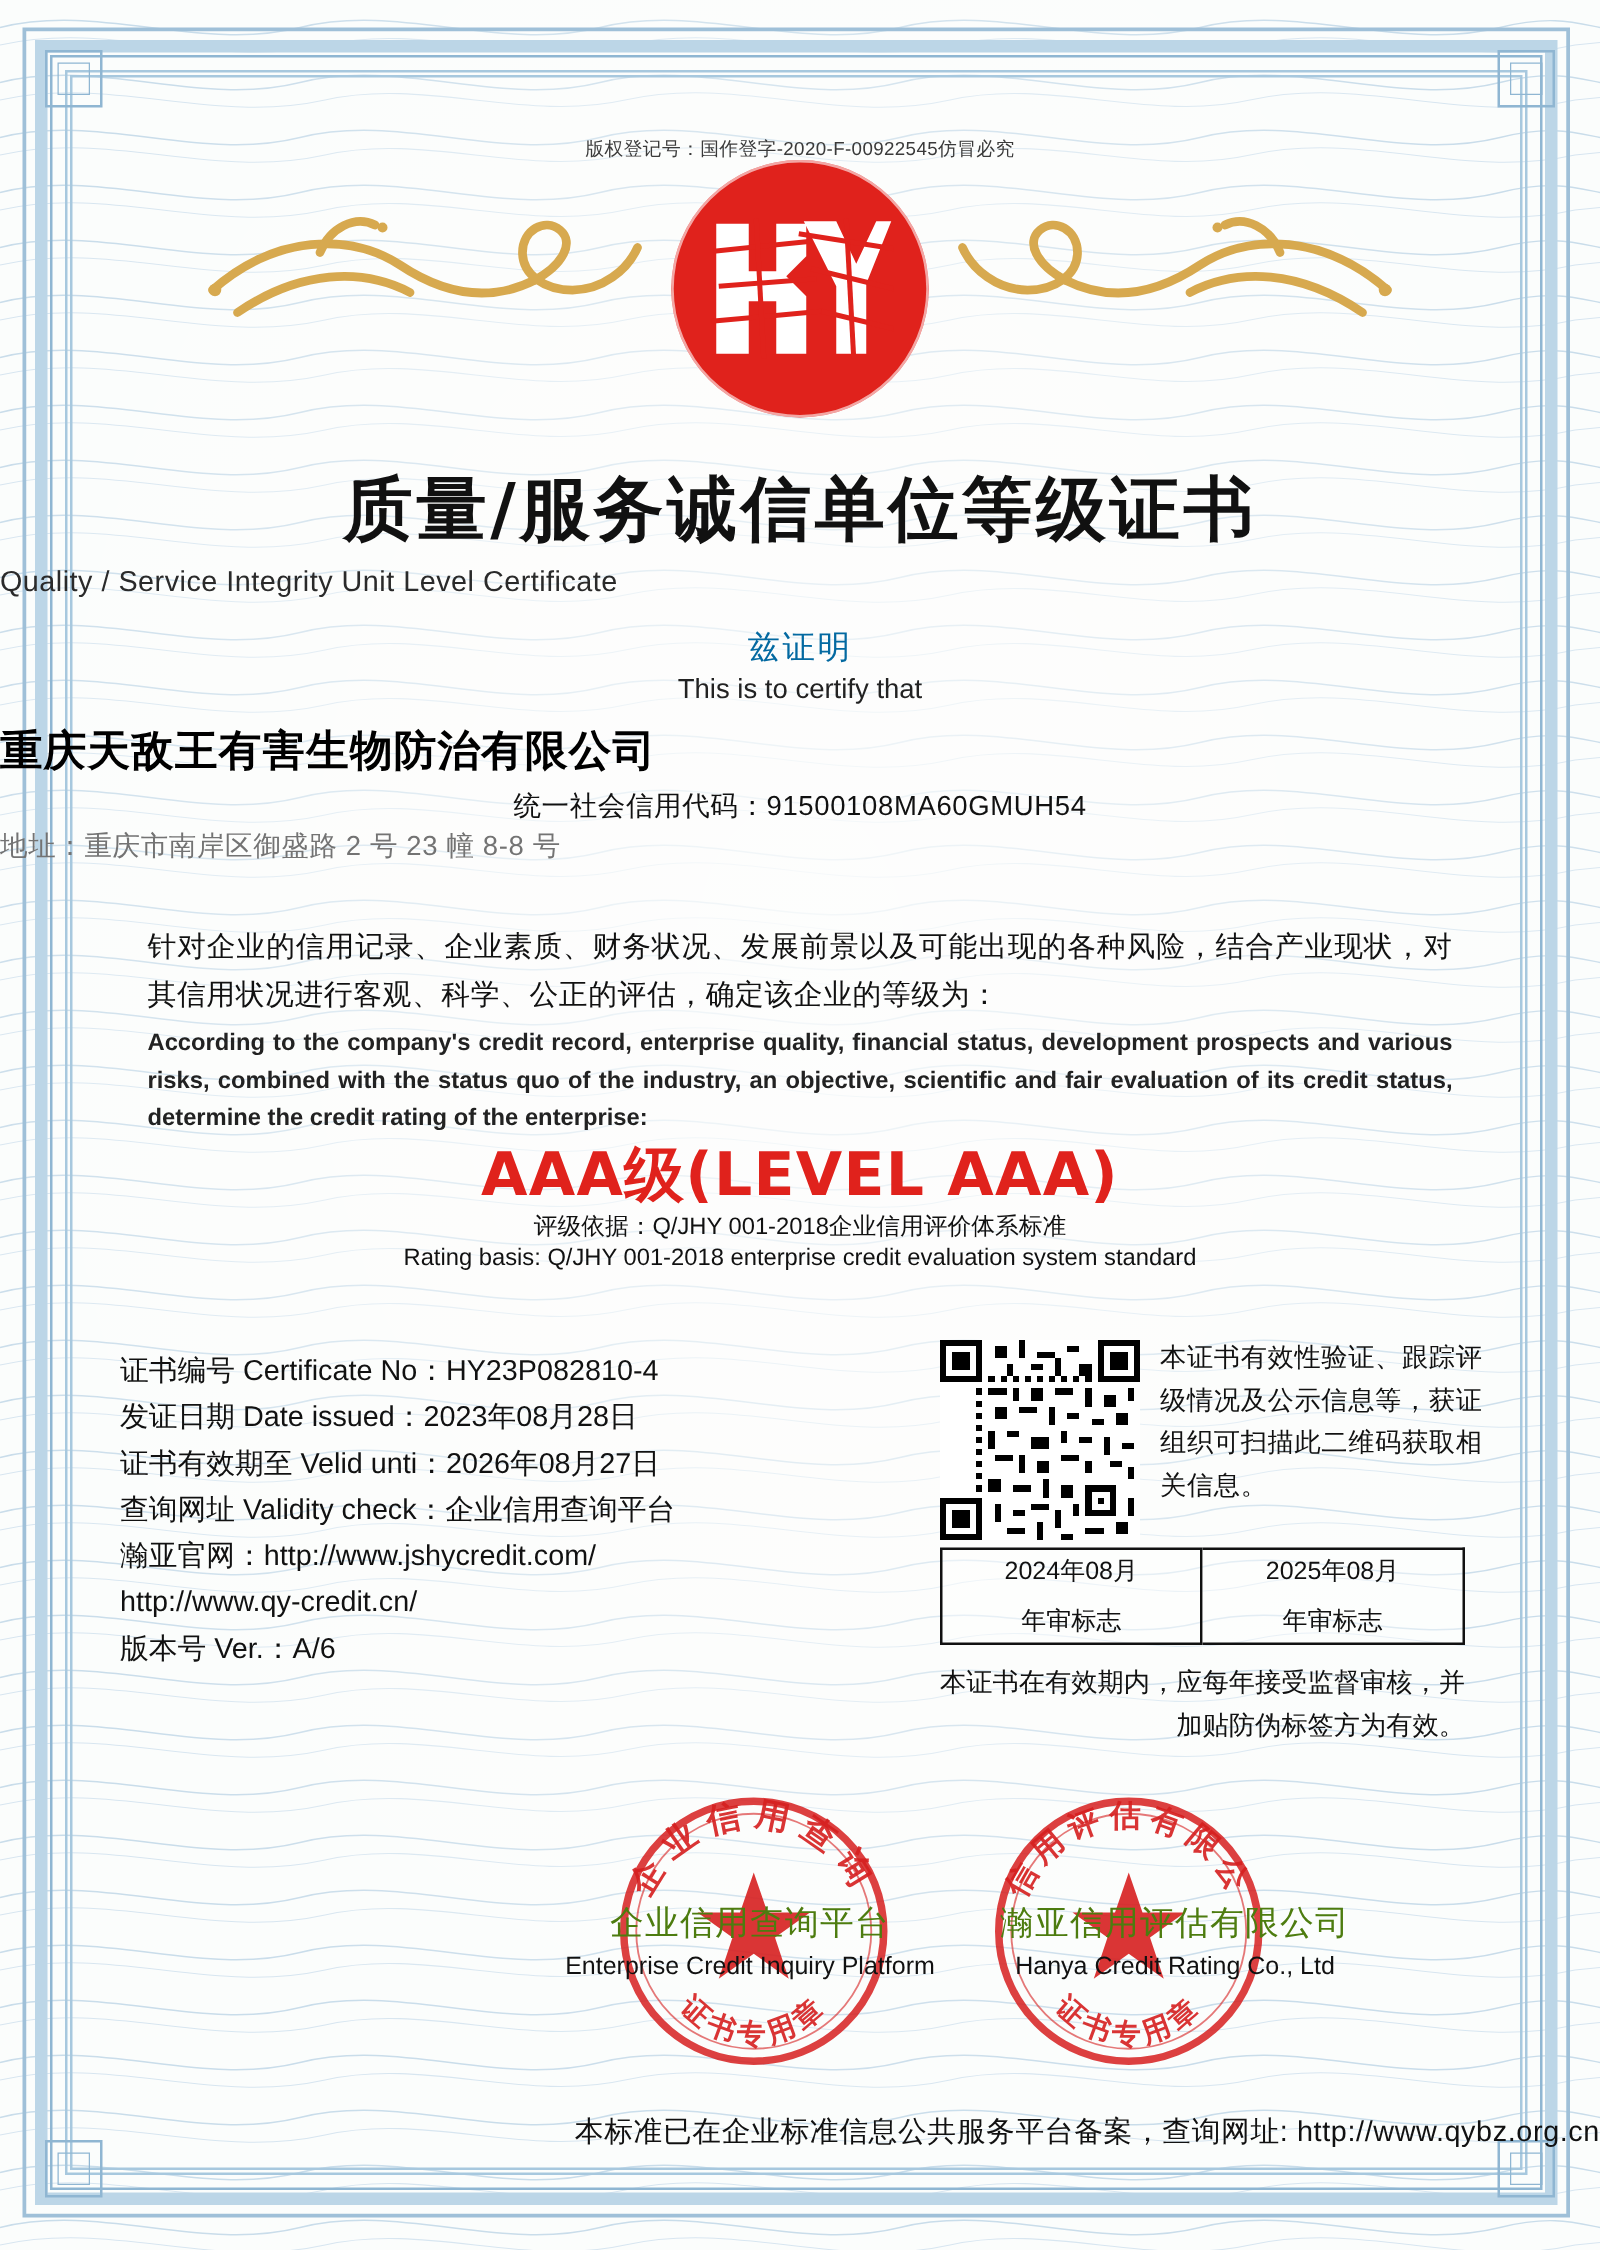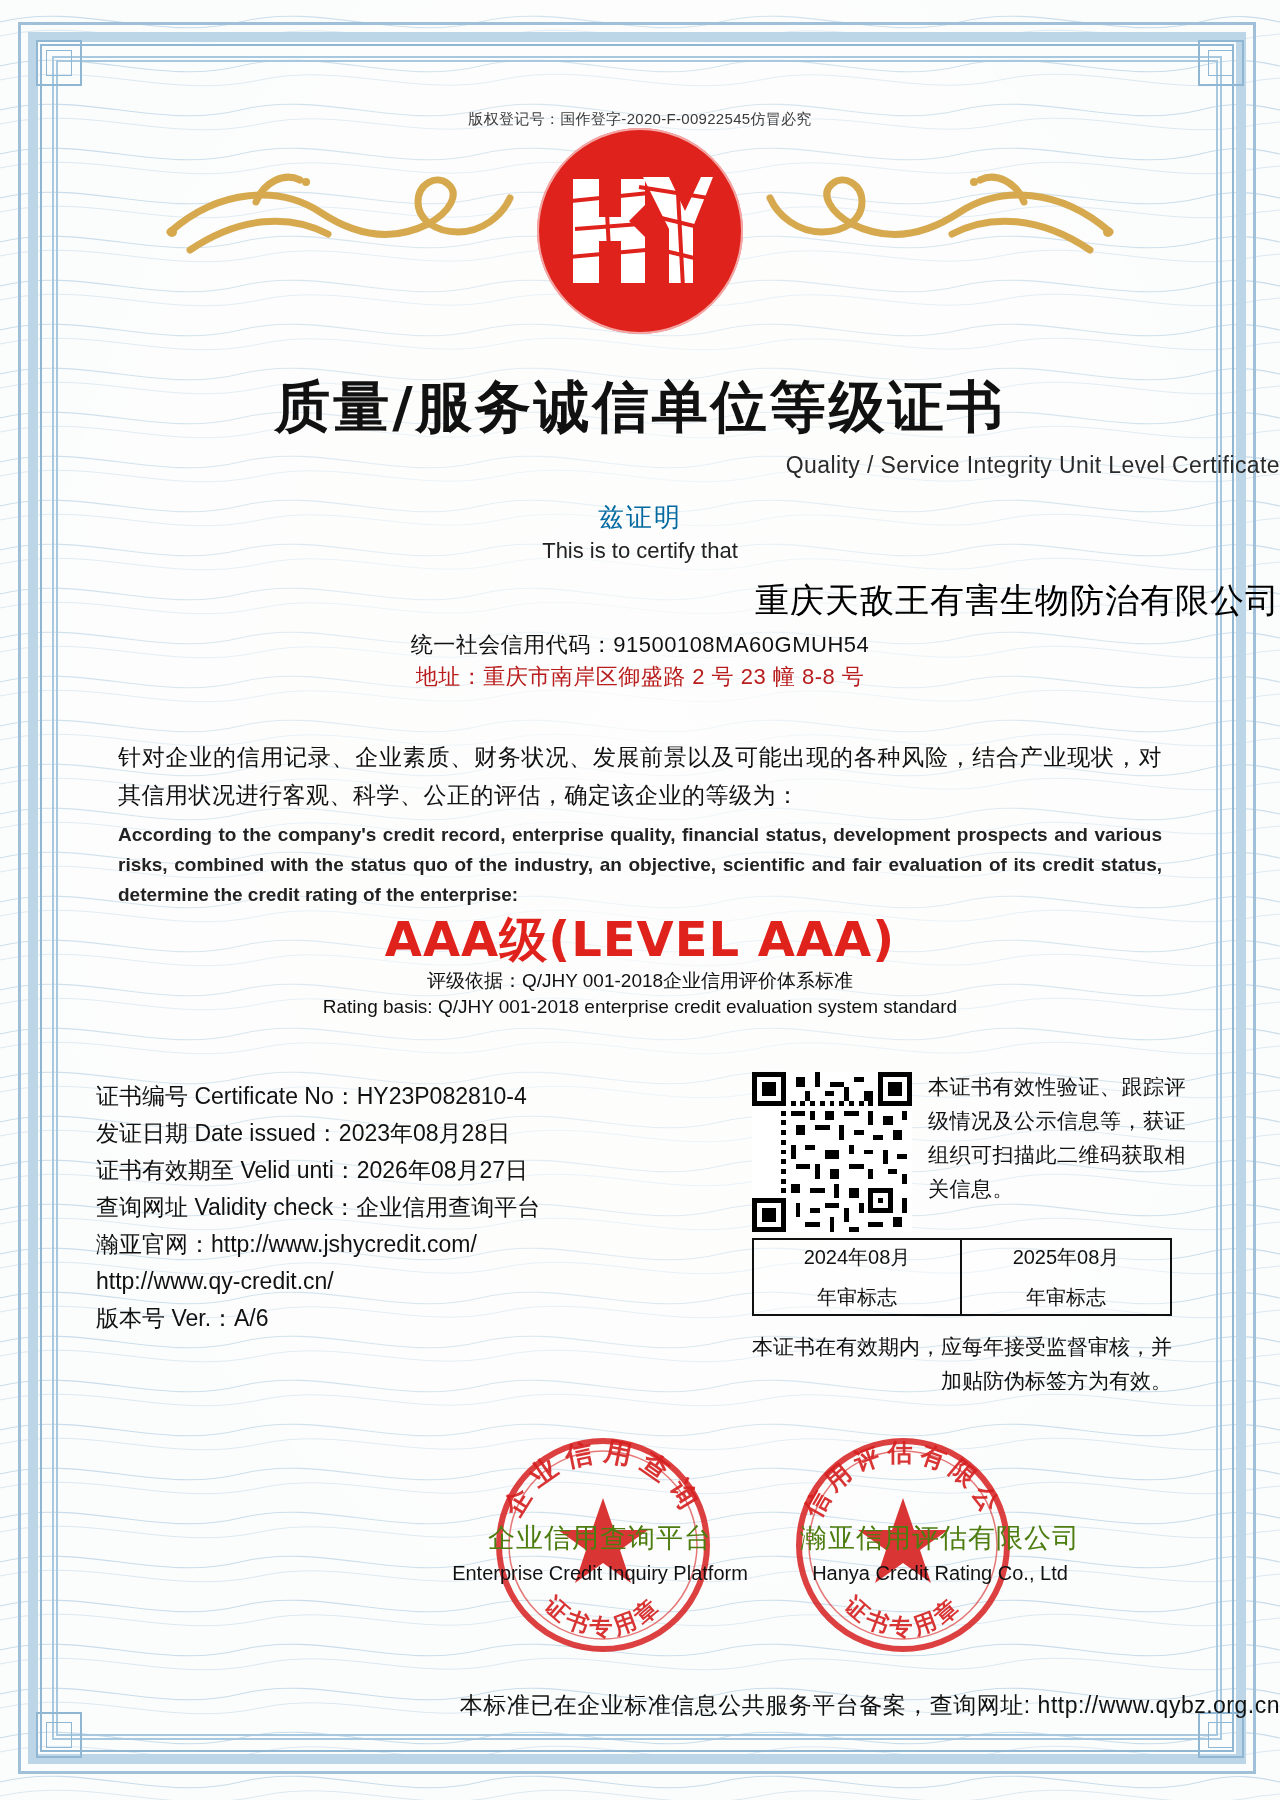--- a/index.html
+++ b/index.html
@@ -133,21 +133,21 @@
     font-size: 56px;
     font-weight: bold;
     color: #111;
     letter-spacing: 3px;
     font-family: "DejaVu Sans", sans-serif;
   }
   .title-en {
     position: absolute;
     left: 0; right: 0;
     top: 452px;
-    text-align: right;
+    text-align: left;
     font-size: 23px;
     color: #2a2a2a;
     letter-spacing: 0.4px;
   }
 
   .certify-cn {
     position: absolute;
     left: 0; right: 0;
     top: 500px;
     text-align: center;
@@ -161,43 +161,43 @@
     top: 538px;
     text-align: center;
     font-size: 22px;
     color: #222;
   }
 
   .company-name {
     position: absolute;
     left: 0; right: 0;
     top: 578px;
-    text-align: right;
+    text-align: left;
     font-size: 34px;
-    font-weight: normal;
+    font-weight: bold;
     color: #000;
     letter-spacing: 1px;
     font-family: "DejaVu Sans", sans-serif;
   }
   .company-code {
     position: absolute;
     left: 0; right: 0;
     top: 630px;
     text-align: center;
     font-size: 22px;
     color: #111;
     letter-spacing: 0.5px;
   }
   .company-addr {
     position: absolute;
     left: 0; right: 0;
     top: 662px;
-    text-align: center;
+    text-align: left;
     font-size: 22px;
-    color: #b91c1c;
+    color: #737373;
     letter-spacing: 0.5px;
   }
 
   
   .body-block {
     position: absolute;
     left: 118px;
     right: 118px;
     top: 738px;
   }

